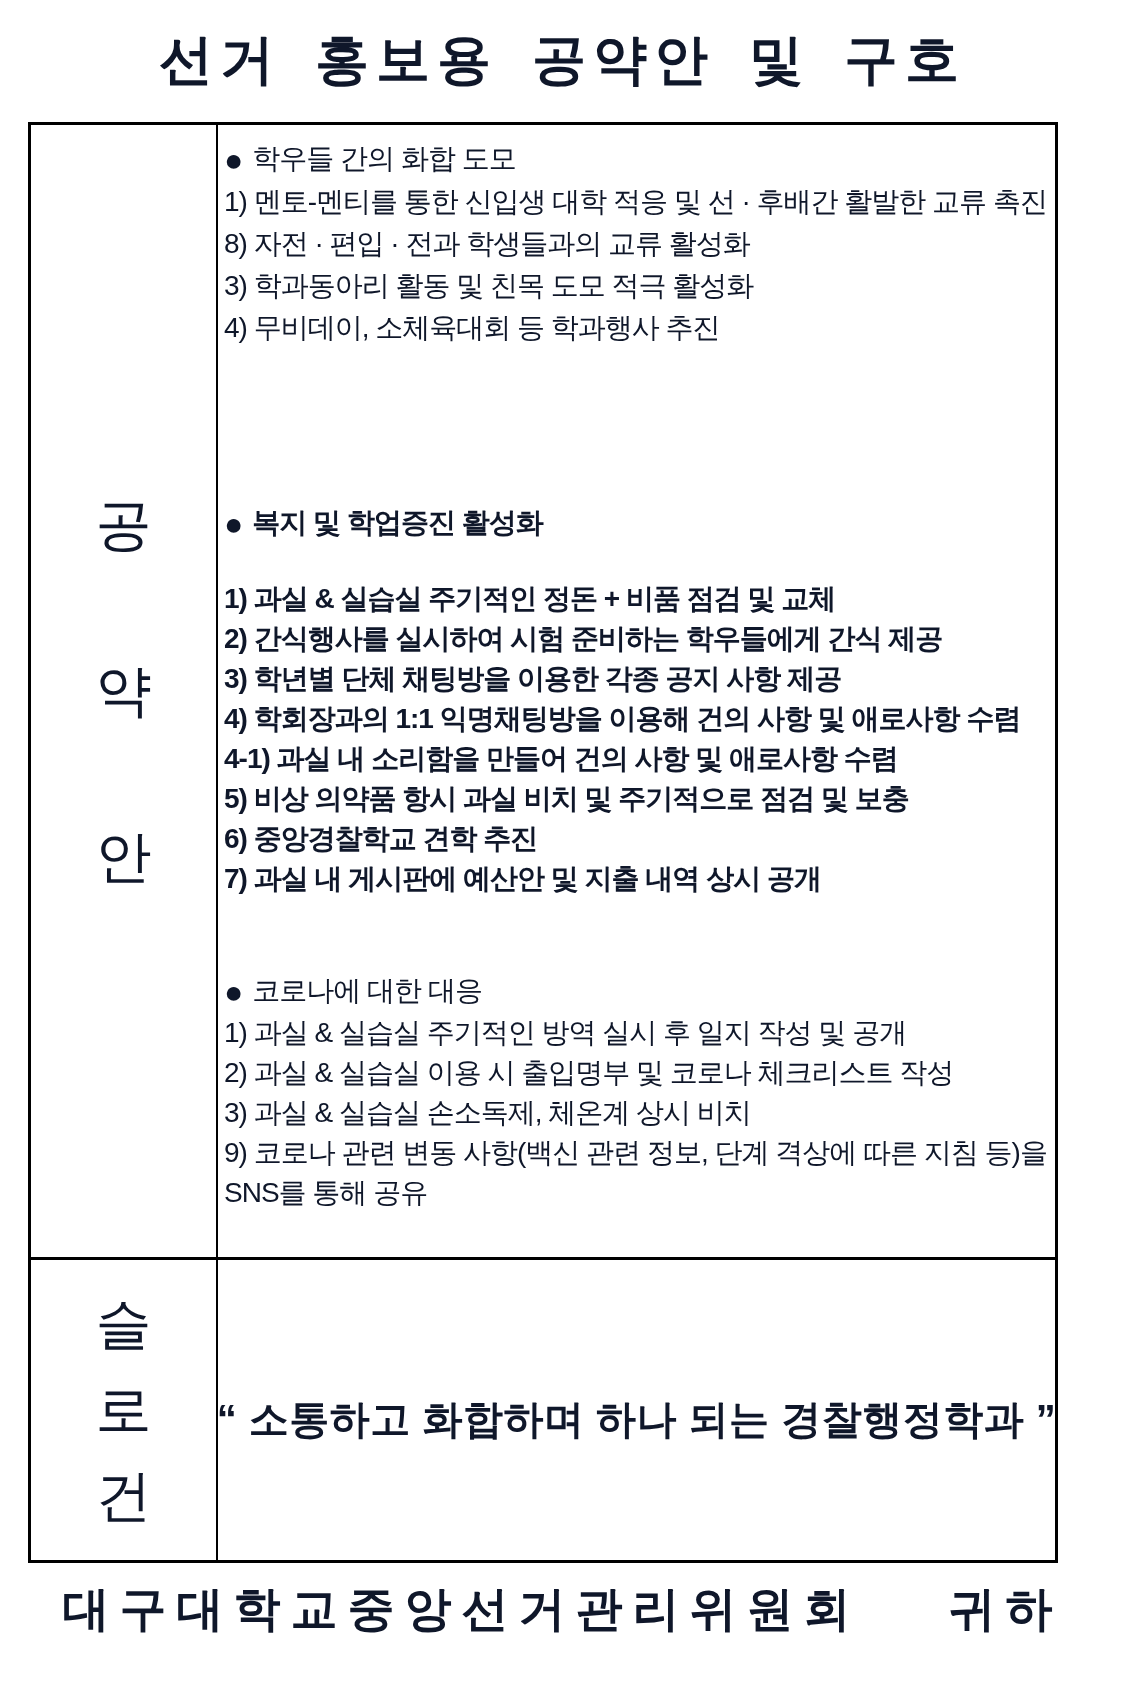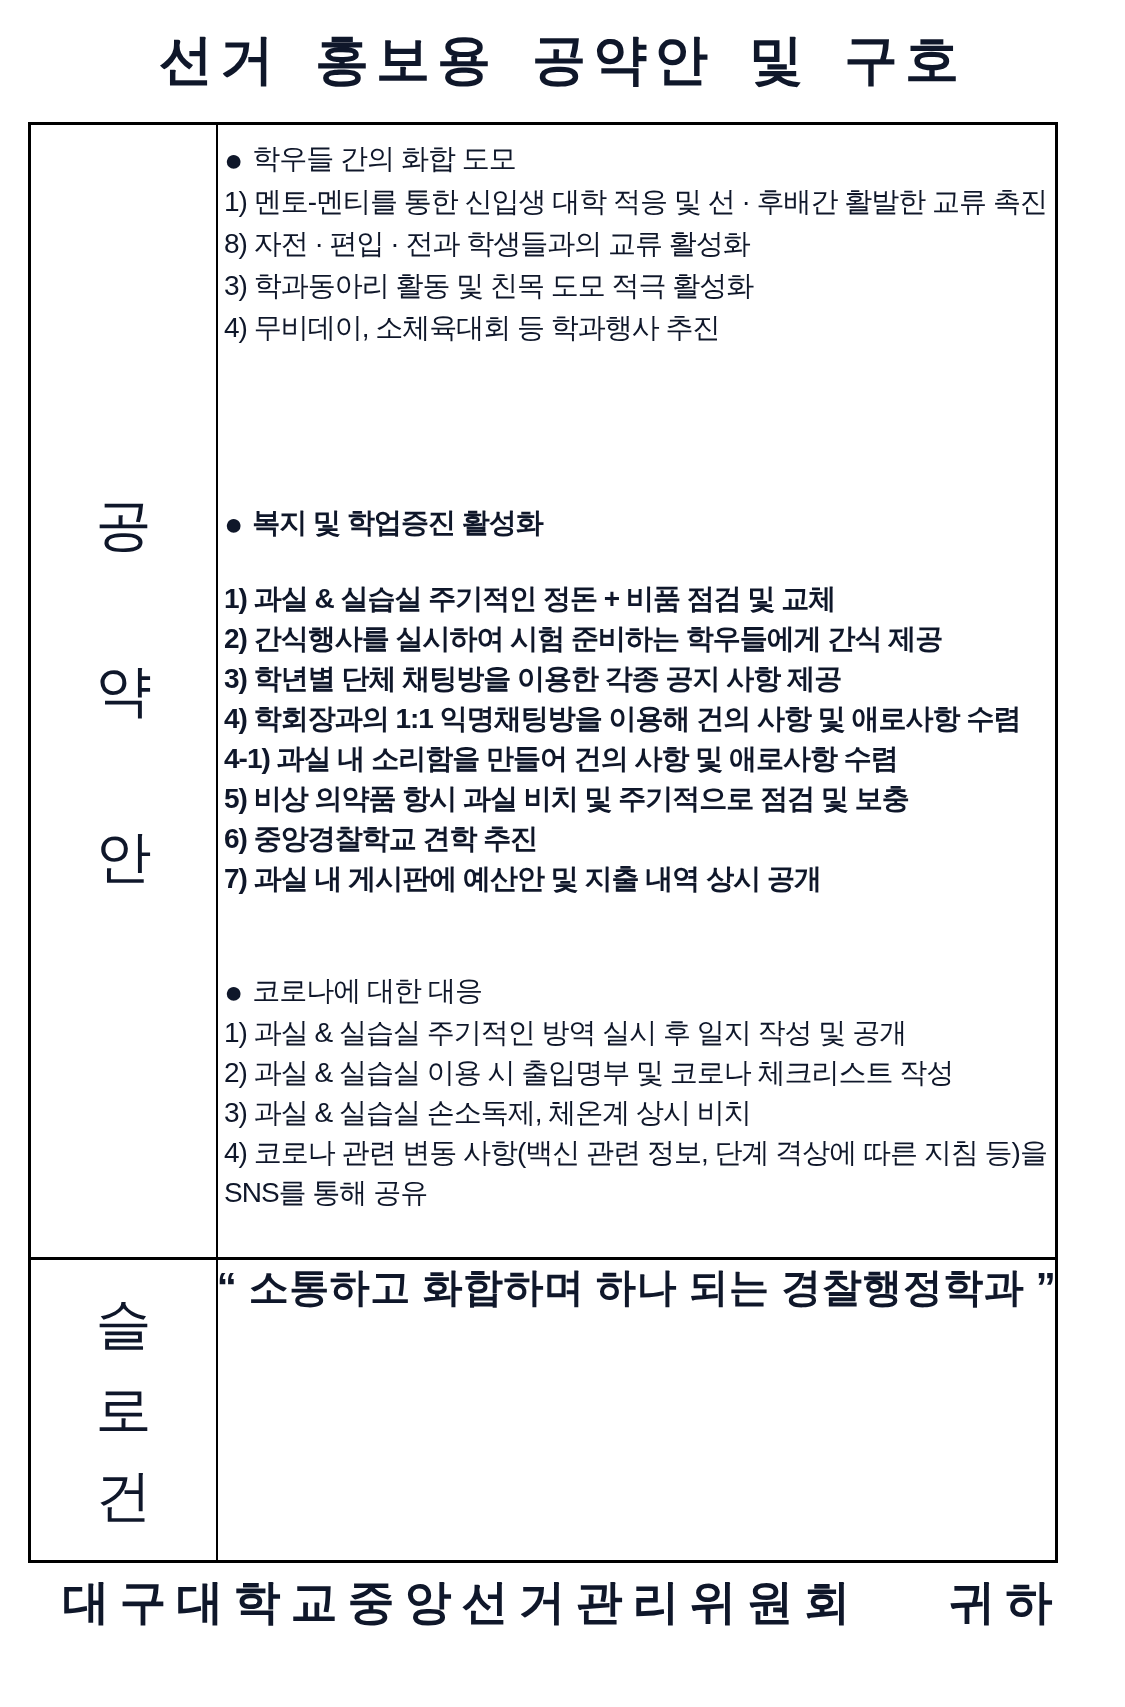--- a/index.html
+++ b/index.html
@@ -62,31 +62,33 @@
   }
   .sec-1 { margin-top: 12px; }
   .sec-1 .items { line-height: 42px; }
   .sec-2 { margin-top: 152px; font-weight: bold; }
   .sec-2 .items { margin-top: 34px; line-height: 40px; }
   .sec-3 { margin-top: 70px; }
   .sec-3 .items { margin-top: 0; line-height: 40px; }
   .item { }
   .slogan-cell {
     display: flex;
+    align-items: center;
     justify-content: center;
     padding: 0 6px;
+    margin-top: 18px;
   }
   .slogan-text {
     font-size: 40px;
     font-weight: bold;
     letter-spacing: 0.5px;
     white-space: nowrap;
   }
   .footer {
-    margin-top: 9px;
+    margin-top: 16px;
     display: flex;
     justify-content: center;
     align-items: center;
     gap: 88px;
     font-size: 47px;
     font-weight: bold;
     line-height: 60px;
   }
   .footer span { letter-spacing: 10px; white-space: nowrap; }
 </style>
@@ -136,21 +138,21 @@
         </div>
 
         <div class="section sec-3">
           <div class="section-header">
             <span class="bullet">●</span><span class="header-text">코로나에 대한 대응</span>
           </div>
           <div class="items">
             <div class="item">1) 과실 &amp; 실습실 주기적인 방역 실시 후 일지 작성 및 공개</div>
             <div class="item">2) 과실 &amp; 실습실 이용 시 출입명부 및 코로나 체크리스트 작성</div>
             <div class="item">3) 과실 &amp; 실습실 손소독제, 체온계 상시 비치</div>
-            <div class="item">4) 코로나 관련 변동 사항(백신 관련 정보, 단계 격상에 따른 지침 등)을 SNS를 통해 공유</div>
+            <div class="item">9) 코로나 관련 변동 사항(백신 관련 정보, 단계 격상에 따른 지침 등)을 SNS를 통해 공유</div>
           </div>
         </div>
 
       </div>
     </div>
 
     <div class="trow trow-slogan">
       <div class="label-cell label-slogan">
         <span class="label-char">슬</span>
         <span class="label-char">로</span>

